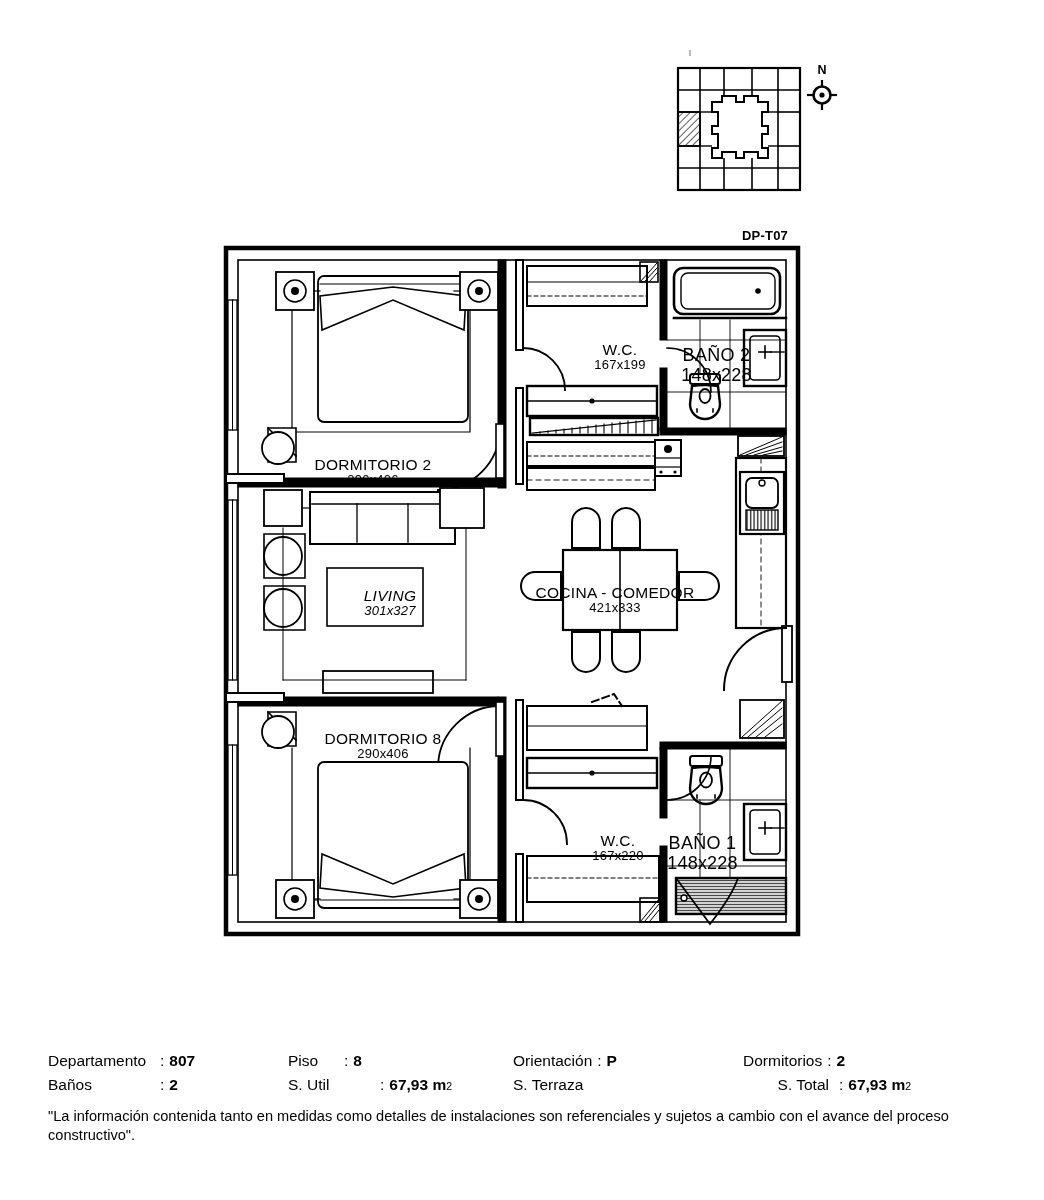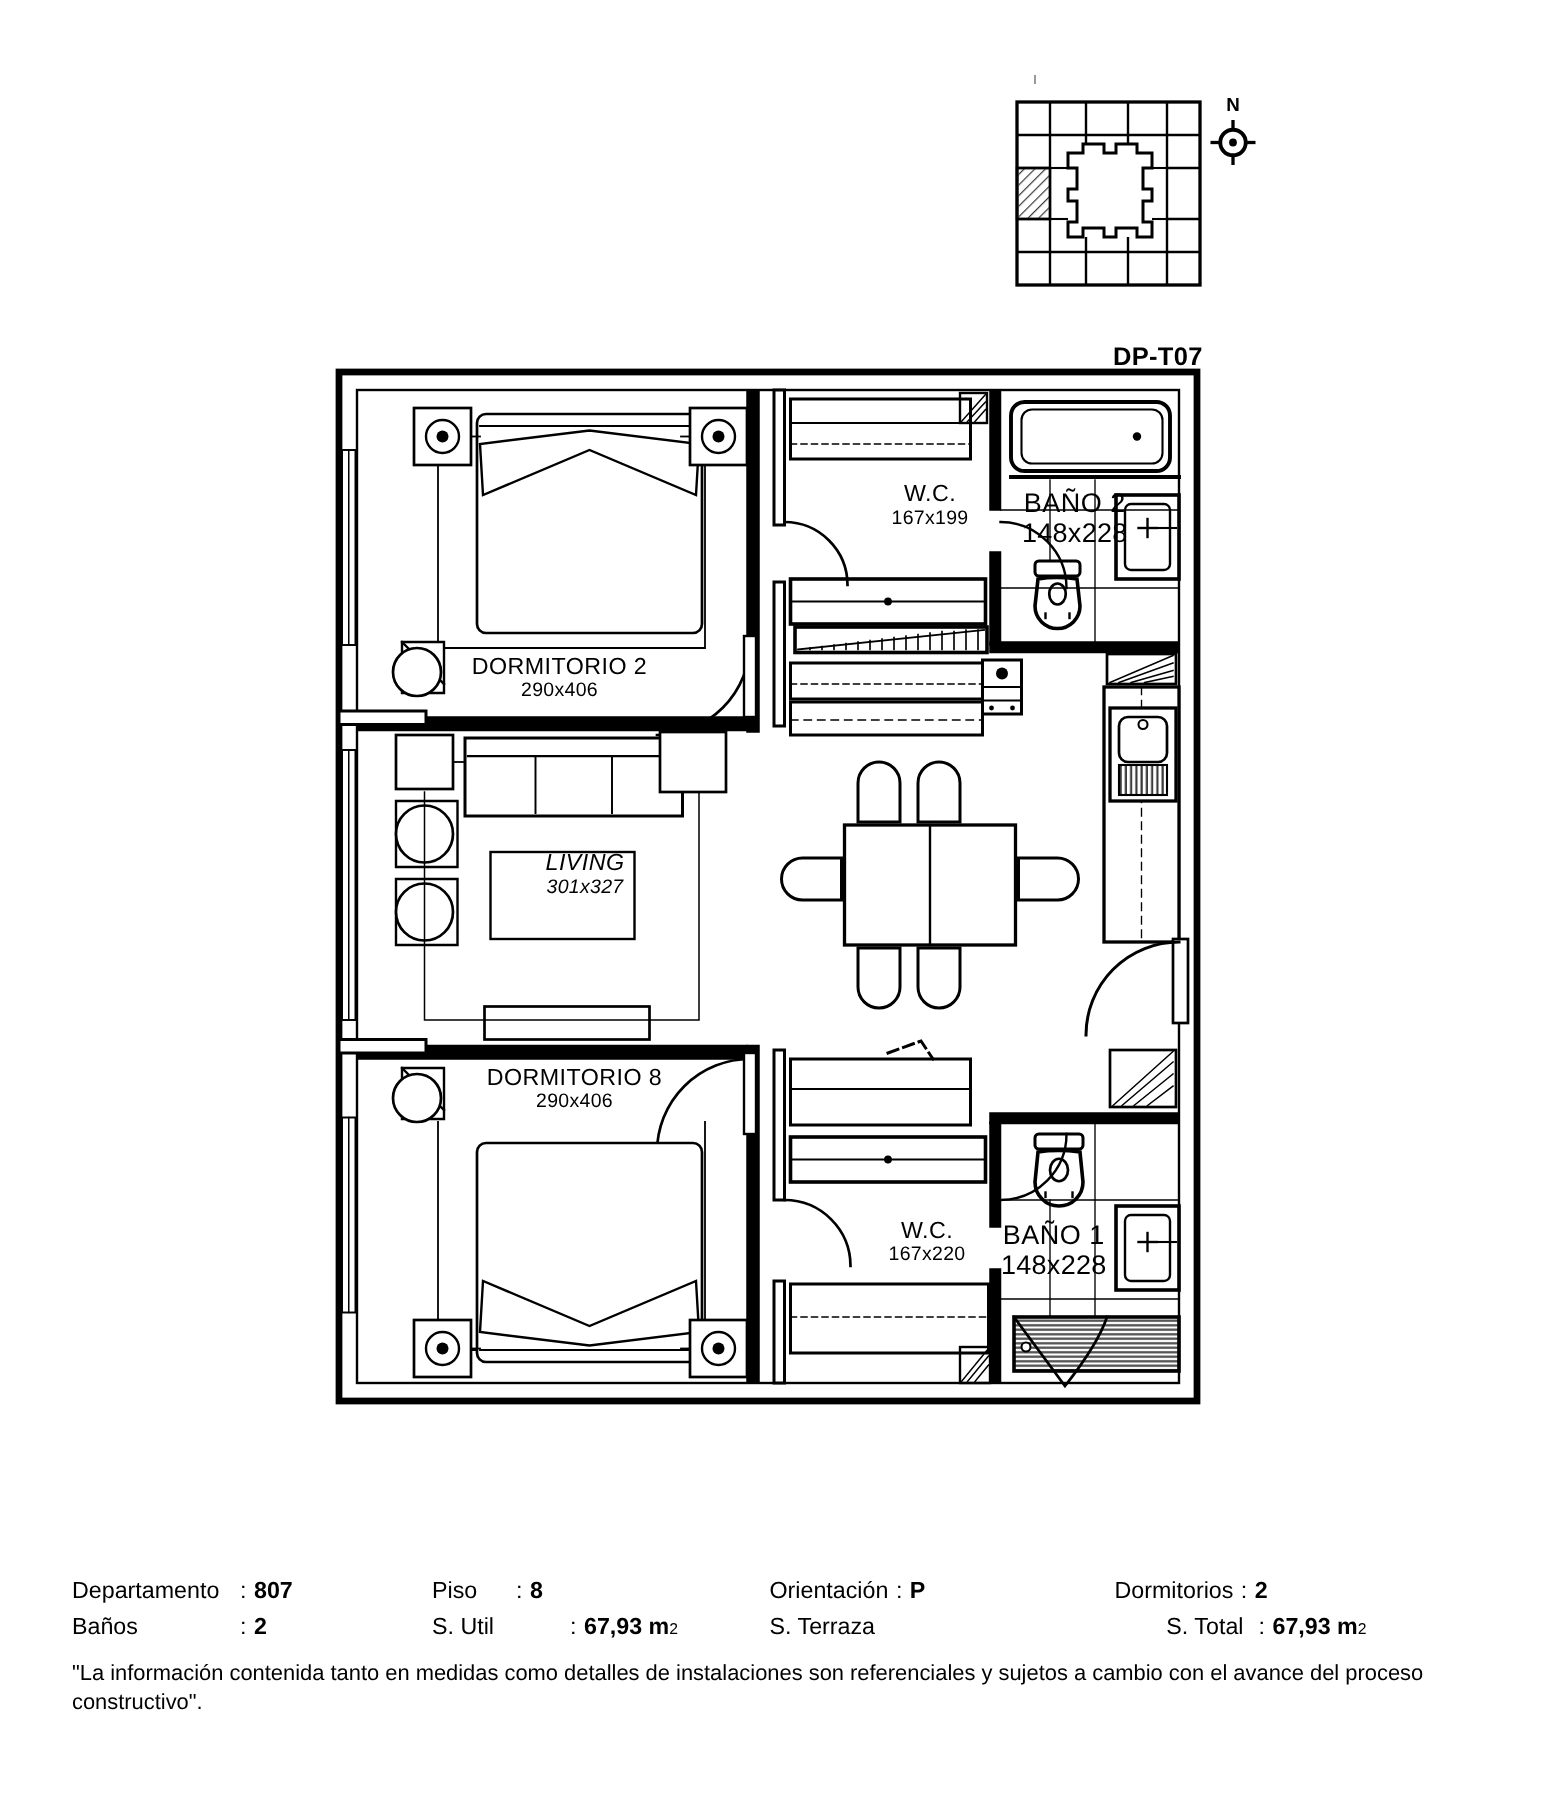--- a/index.html
+++ b/index.html
@@ -38,38 +38,39 @@
     top: 50px;
     width: 200px;
     height: 160px;
   }
 
   
   #sheet-code {
     position: absolute;
     left: 742px;
     top: 228px;
-    font-size: 17px;
+    font-size: 13px;
     font-weight: bold;
     letter-spacing: 0.2px;
     white-space: nowrap;
   }
 
   
   .room-label {
     position: absolute;
     text-align: center;
     line-height: 1.12;
     white-space: nowrap;
     background: transparent;
   }
   .room-label .rl-name {
     display: block;
     font-size: 15.5px;
     letter-spacing: 0.3px;
+    margin-top: 20px;
   }
   .room-label .rl-dim {
     display: block;
     font-size: 13px;
     letter-spacing: 0.2px;
   }
   .room-label.small .rl-name,
   .room-label.small .rl-dim {
     font-size: 18px;
   }
@@ -525,20 +526,24 @@
   <div class="room-label" id="label-dorm1">
     <span class="rl-name">DORMITORIO 8</span>
     <span class="rl-dim">290x406</span>
   </div>
 
   <div class="room-label" id="label-living">
     <span class="rl-name">LIVING</span>
     <span class="rl-dim">301x327</span>
   </div>
 
+  <div class="room-label" id="label-cocina">
+    <span class="rl-name">COCINA - COMEDOR</span>
+    <span class="rl-dim">421x333</span>
+  </div>
 
   <div class="room-label" id="label-wc2">
     <span class="rl-name">W.C.</span>
     <span class="rl-dim">167x199</span>
   </div>
 
   <div class="room-label" id="label-wc1">
     <span class="rl-name">W.C.</span>
     <span class="rl-dim">167x220</span>
   </div>

